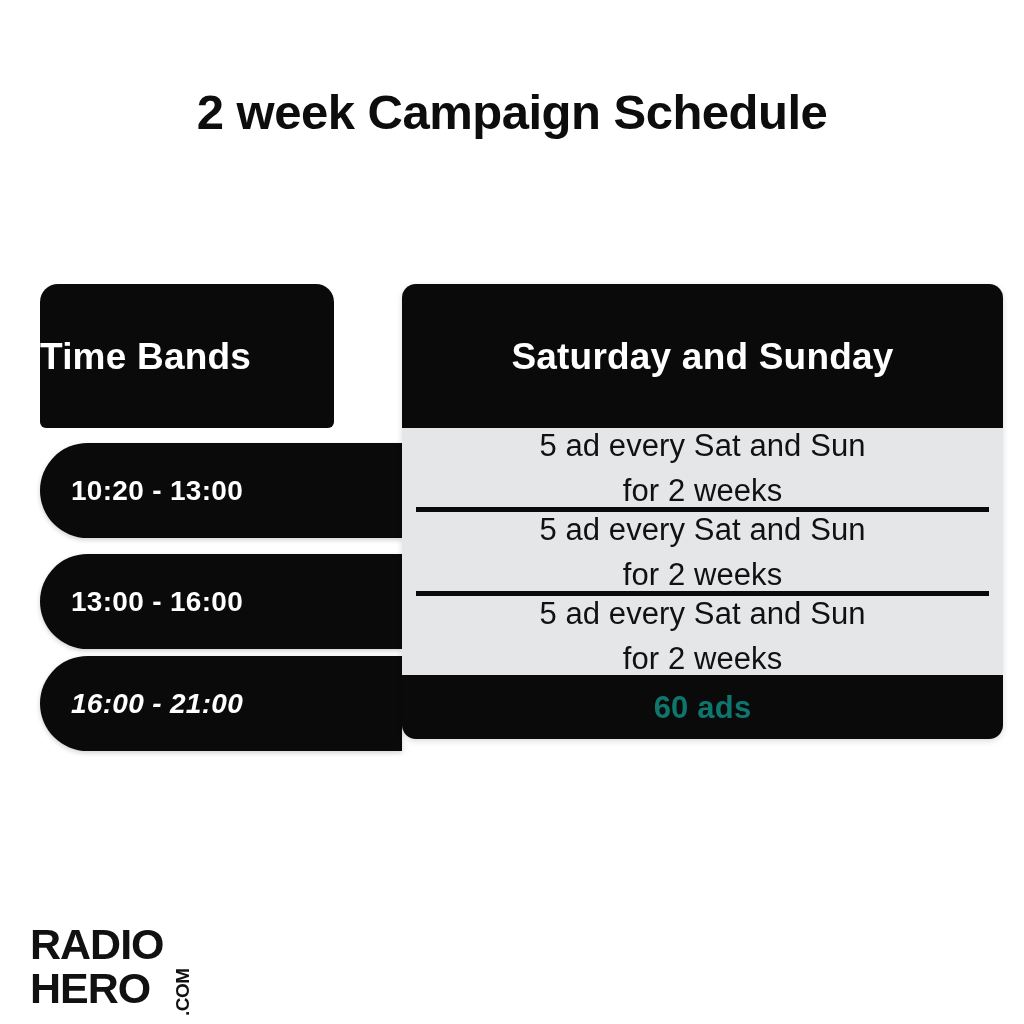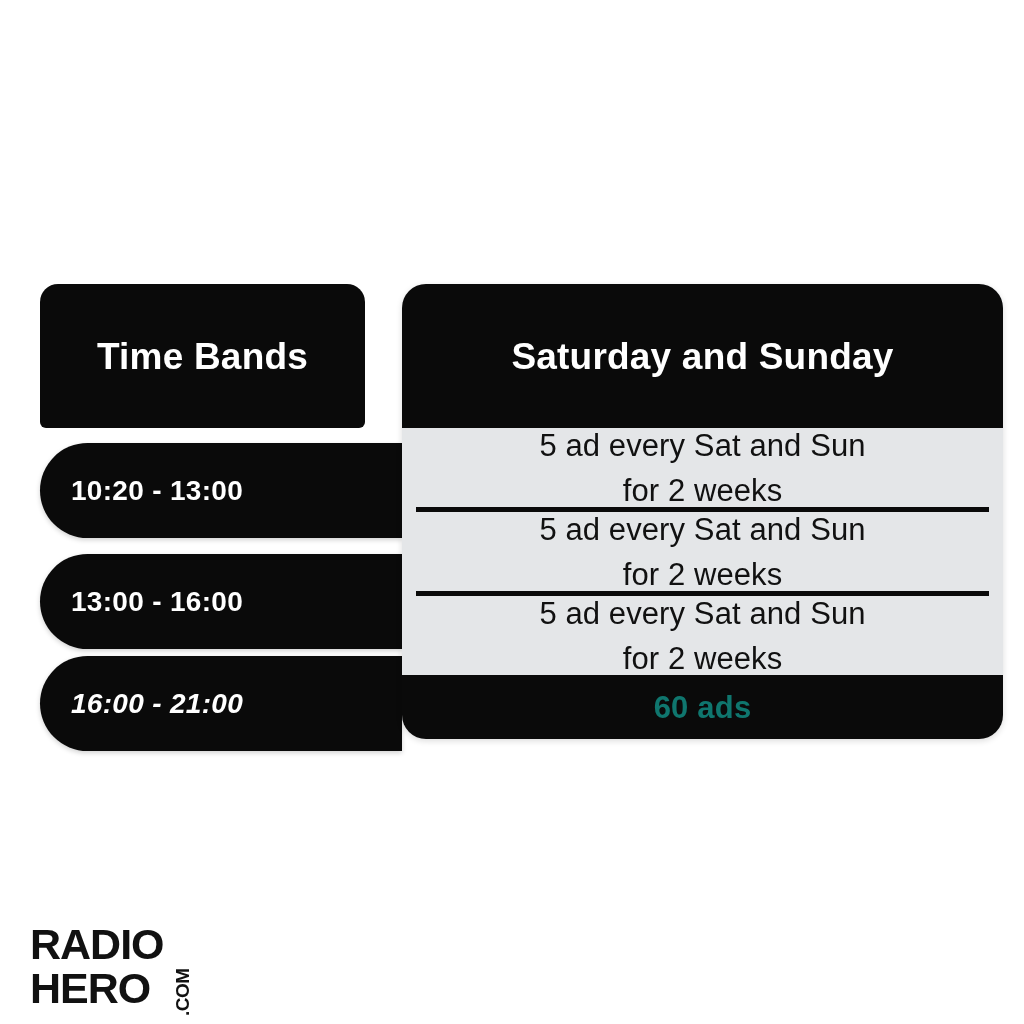--- a/index.html
+++ b/index.html
@@ -53,27 +53,26 @@
     position: absolute;
     left: 40px;
     top: 284px;
     width: 360px;
   }
 
   .left-header {
     position: absolute;
     left: 0;
     top: 0;
-    width: 325px;
+    width: 294px;
     height: 144px;
     background: #0a0a0a;
     border-radius: 18px 18px 6px 6px;
     display: flex;
     align-items: center;
-    justify-content: center;
   }
   .left-header-label {
     color: #ffffff;
     font-size: 37px;
     font-weight: 700;
     letter-spacing: 0.2px;
     line-height: 1;
   }
 
   .band-pill {
@@ -98,21 +97,21 @@
   .band-pill.b0 { top: 159px; }
   .band-pill.b1 { top: 270px; }
   .band-pill.b2 { top: 372px; font-style: italic; }
 
   
   .col-right {
     position: absolute;
     left: 402px;
     top: 284px;
     width: 601px;
-    border-radius: 24px;
+    border-radius: 14px;
     overflow: hidden;
     background: #e4e6e8;
     box-shadow: 0 2px 6px rgba(0,0,0,0.14);
   }
 
   .right-header {
     height: 144px;
     background: #0a0a0a;
     display: flex;
     align-items: center;
@@ -207,20 +206,21 @@
     white-space: nowrap;
     line-height: 1;
   }
 </style>
 </head>
 <body>
 
 <div id="canvas">
 
   <div class="title-block">
+    <span class="title-line">2 week Campaign Schedule</span>
   </div>
 
   <div class="schedule">
 
     <div class="col-left">
 
       <div class="left-header">
         <span class="left-header-label">Time Bands</span>
       </div>
 

